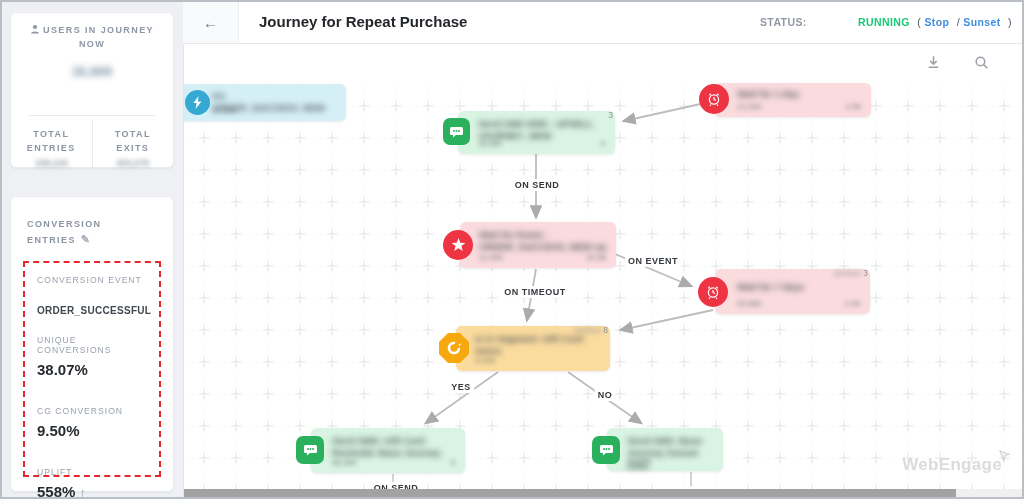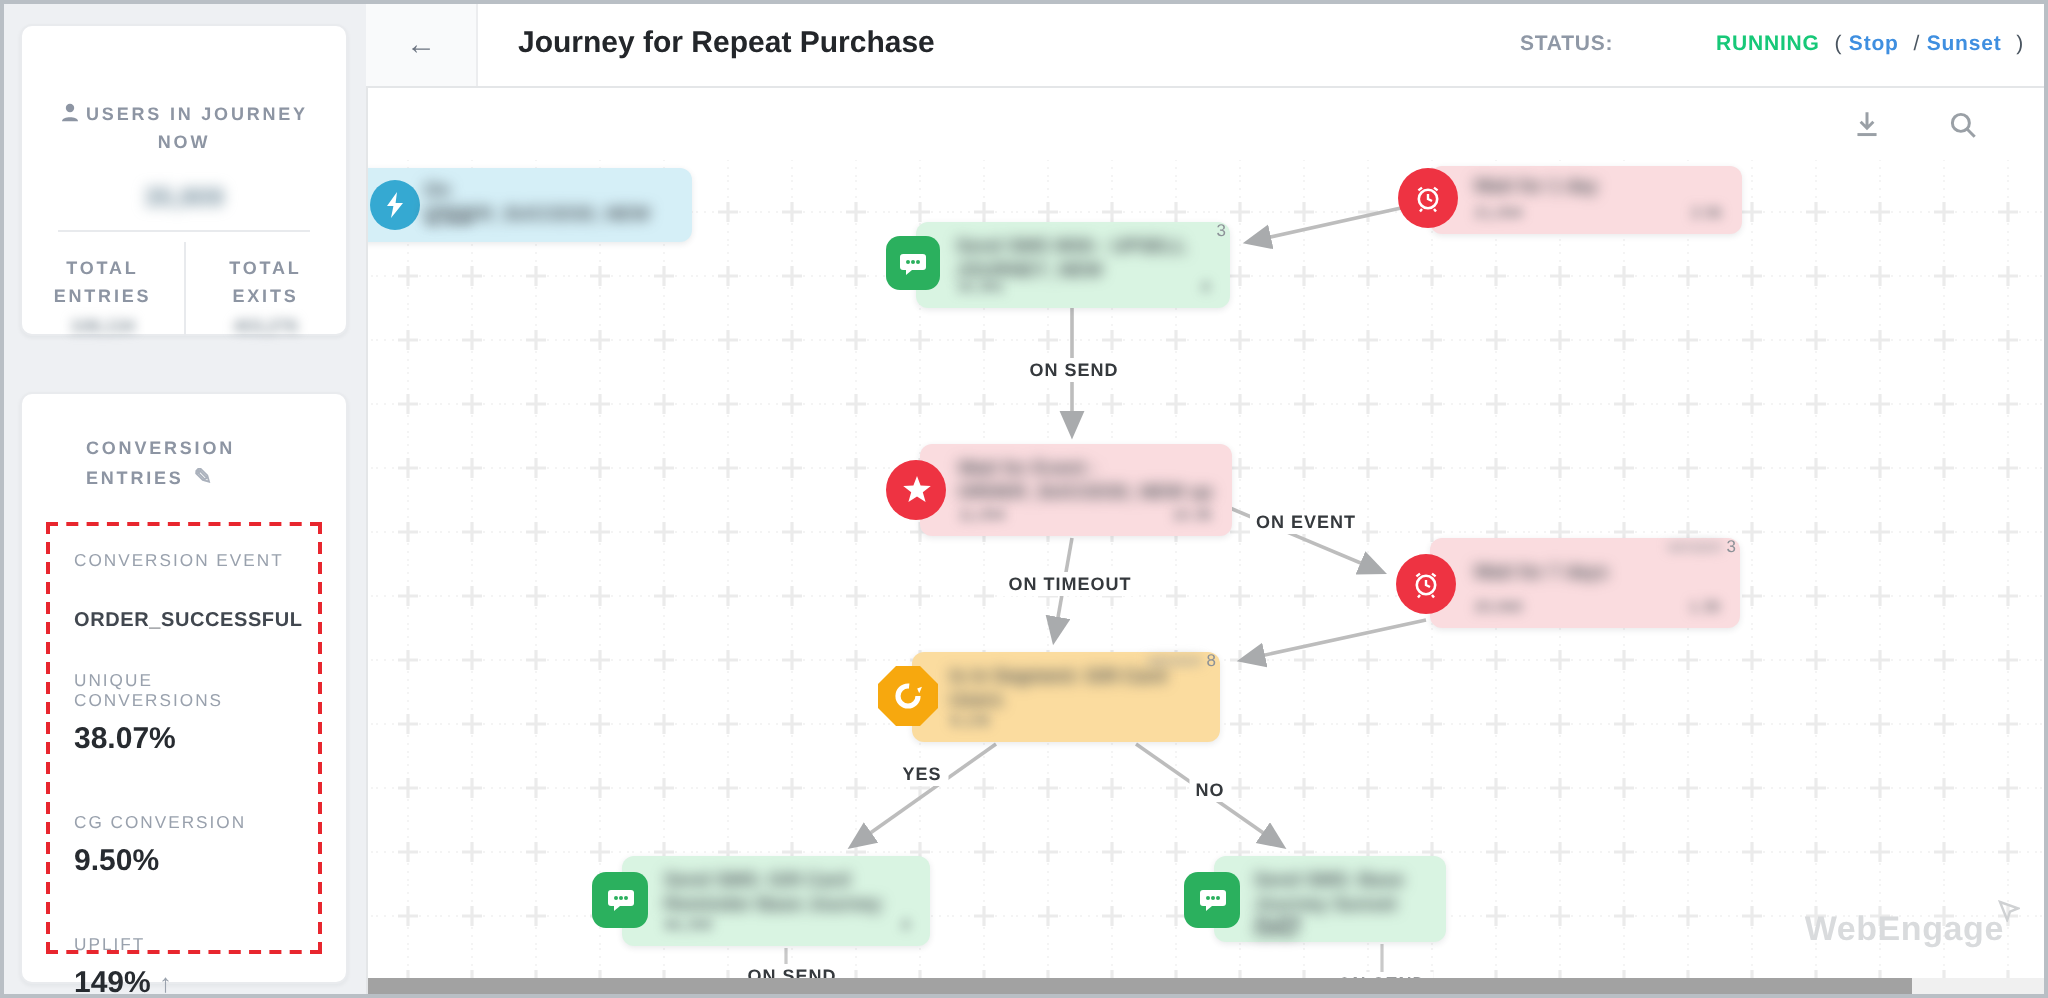--- a/index.html
+++ b/index.html
@@ -7,30 +7,30 @@
   #screen { position:relative; width:1024px; height:499px; background:#eef0f3;
             border:2px solid #b9bfc5; overflow:hidden; }
 
   
   .sidebar { position:absolute; left:0; top:0; width:181px; height:100%; background:#eef0f3; }
   .card { position:absolute; background:#fff; border-radius:6px; border:1px solid #e9ebee;
           box-shadow:0 1px 2px rgba(20,30,40,.05); }
   .card1 { left:8px; top:10px; width:164px; height:156px; }
   .card2 { left:8px; top:194px; width:164px; height:296px; }
   .muted-label { color:#8d95a3; font-size:9px; font-weight:bold; letter-spacing:1.4px; line-height:1.6; }
-  .card1-head { text-align:center; padding-top:37px; }
+  .card1-head { text-align:center; padding-top:10px; }
   .big-num { text-align:center; margin-top:12px; font-size:13px; font-weight:bold; color:#76909f; }
   .hdiv { position:absolute; left:18px; right:18px; top:102px; height:1px; background:#e8eaed; }
   .cols { position:absolute; left:0; right:0; top:108px; display:flex; text-align:center; }
   .col { flex:1; padding-top:6px; }
   .col + .col { border-left:1px solid #e8eaed; }
   .col-num { margin-top:2px; font-size:9px; font-weight:bold; color:#8b97a0; }
   .blur  { filter:blur(3.4px); }
   .blur2 { filter:blur(2.6px); }
-  .card2-head { padding:20px 0 0 32px; }
+  .card2-head { padding:20px 0 0 16px; }
   .pencil { color:#aab1bc; font-size:11px; margin-left:5px; }
   .redbox { position:absolute; left:12px; right:12px; top:64px; bottom:14px;
             border:2px dashed #e8262e; padding:12px 10px 0 12px; }
   .metric { margin-bottom:19px; }
   .metric .m-label { color:#99a1ad; font-size:8.6px; font-weight:normal; letter-spacing:1px; }
   .metric .m-value-sm { margin-top:20px; font-size:10px; font-weight:bold; color:#41474f; letter-spacing:.3px; }
   .metric .m-value-lg { margin-top:6px; font-size:15px; font-weight:bold; color:#272b30; }
   .up-arrow { color:#9aa2ad; font-weight:normal; font-size:13px; }
   .metric.gap { margin-bottom:28px; }
 
@@ -119,21 +119,21 @@
         <div class="metric gap">
           <div class="m-label">UNIQUE CONVERSIONS</div>
           <div class="m-value-lg">38.07%</div>
         </div>
         <div class="metric gap">
           <div class="m-label">CG CONVERSION</div>
           <div class="m-value-lg">9.50%</div>
         </div>
         <div class="metric">
           <div class="m-label">UPLIFT</div>
-          <div class="m-value-lg"><span>149%</span>
+          <div class="m-value-lg"><span>558%</span>
             <span class="up-arrow">↑</span></div>
         </div>
       </div>
     </div>
   </div>
 
   <div class="header">
     <div class="back-btn">
       <span>←</span>
     </div>

